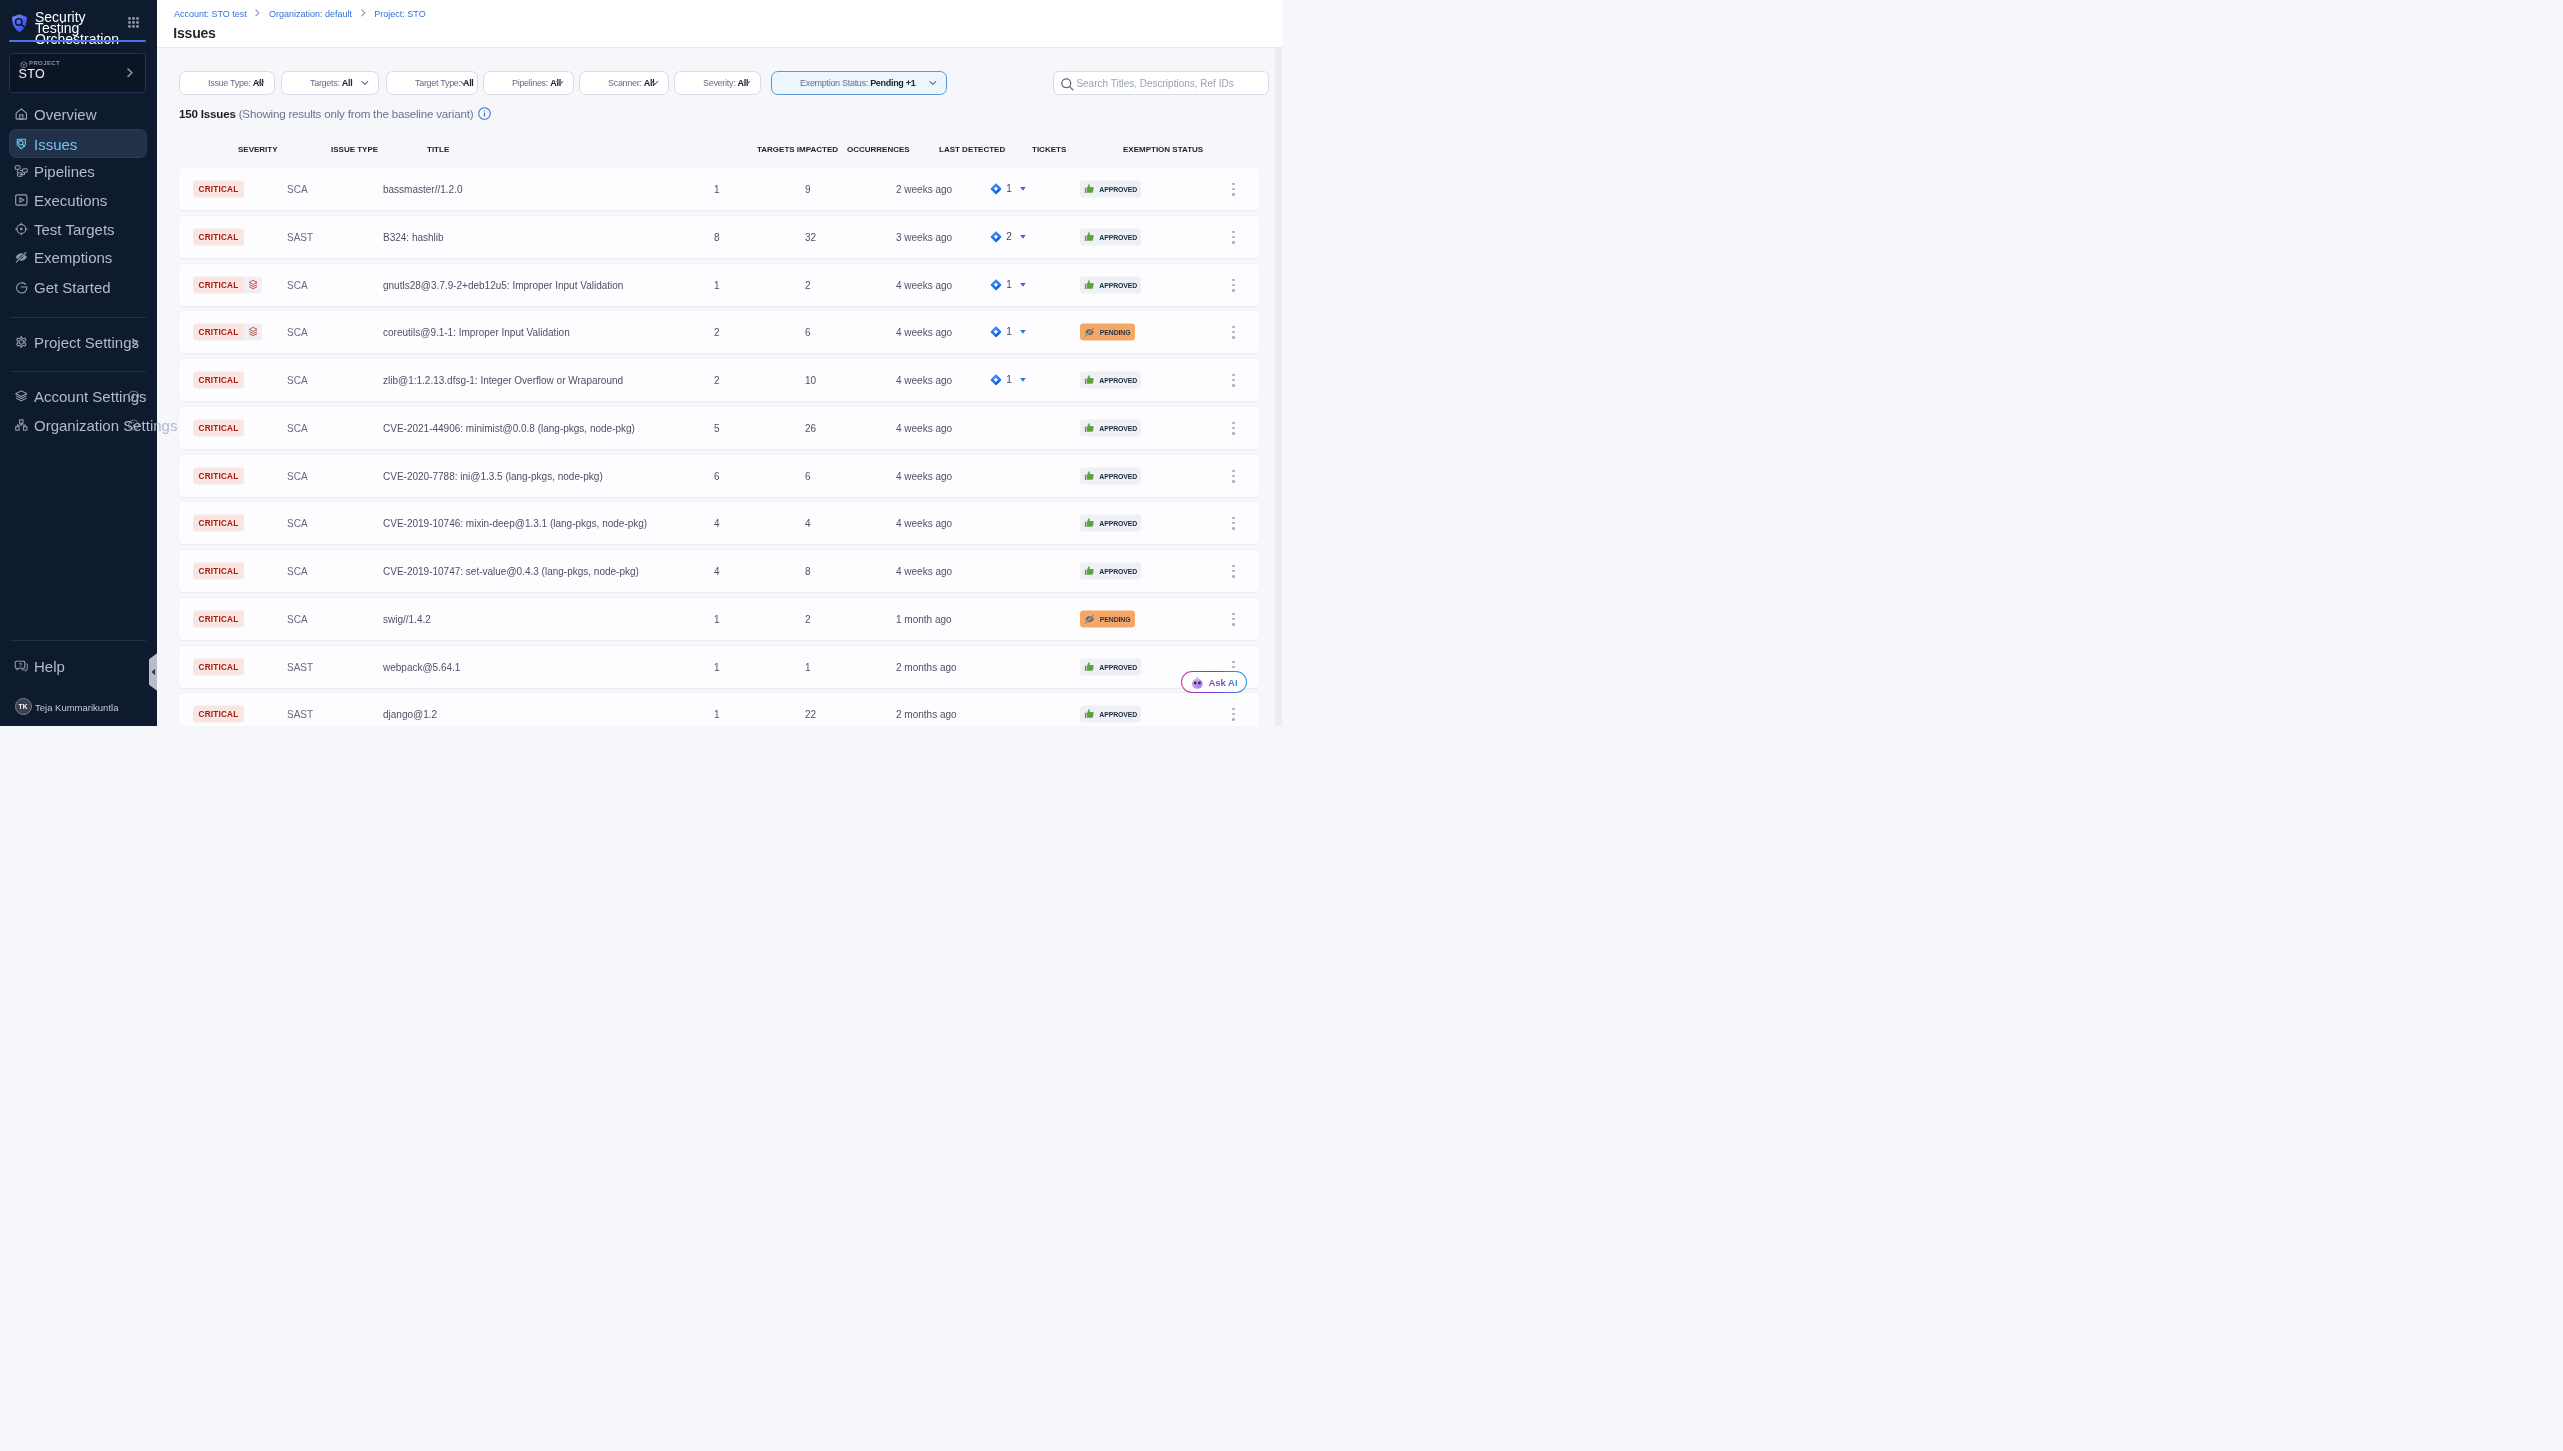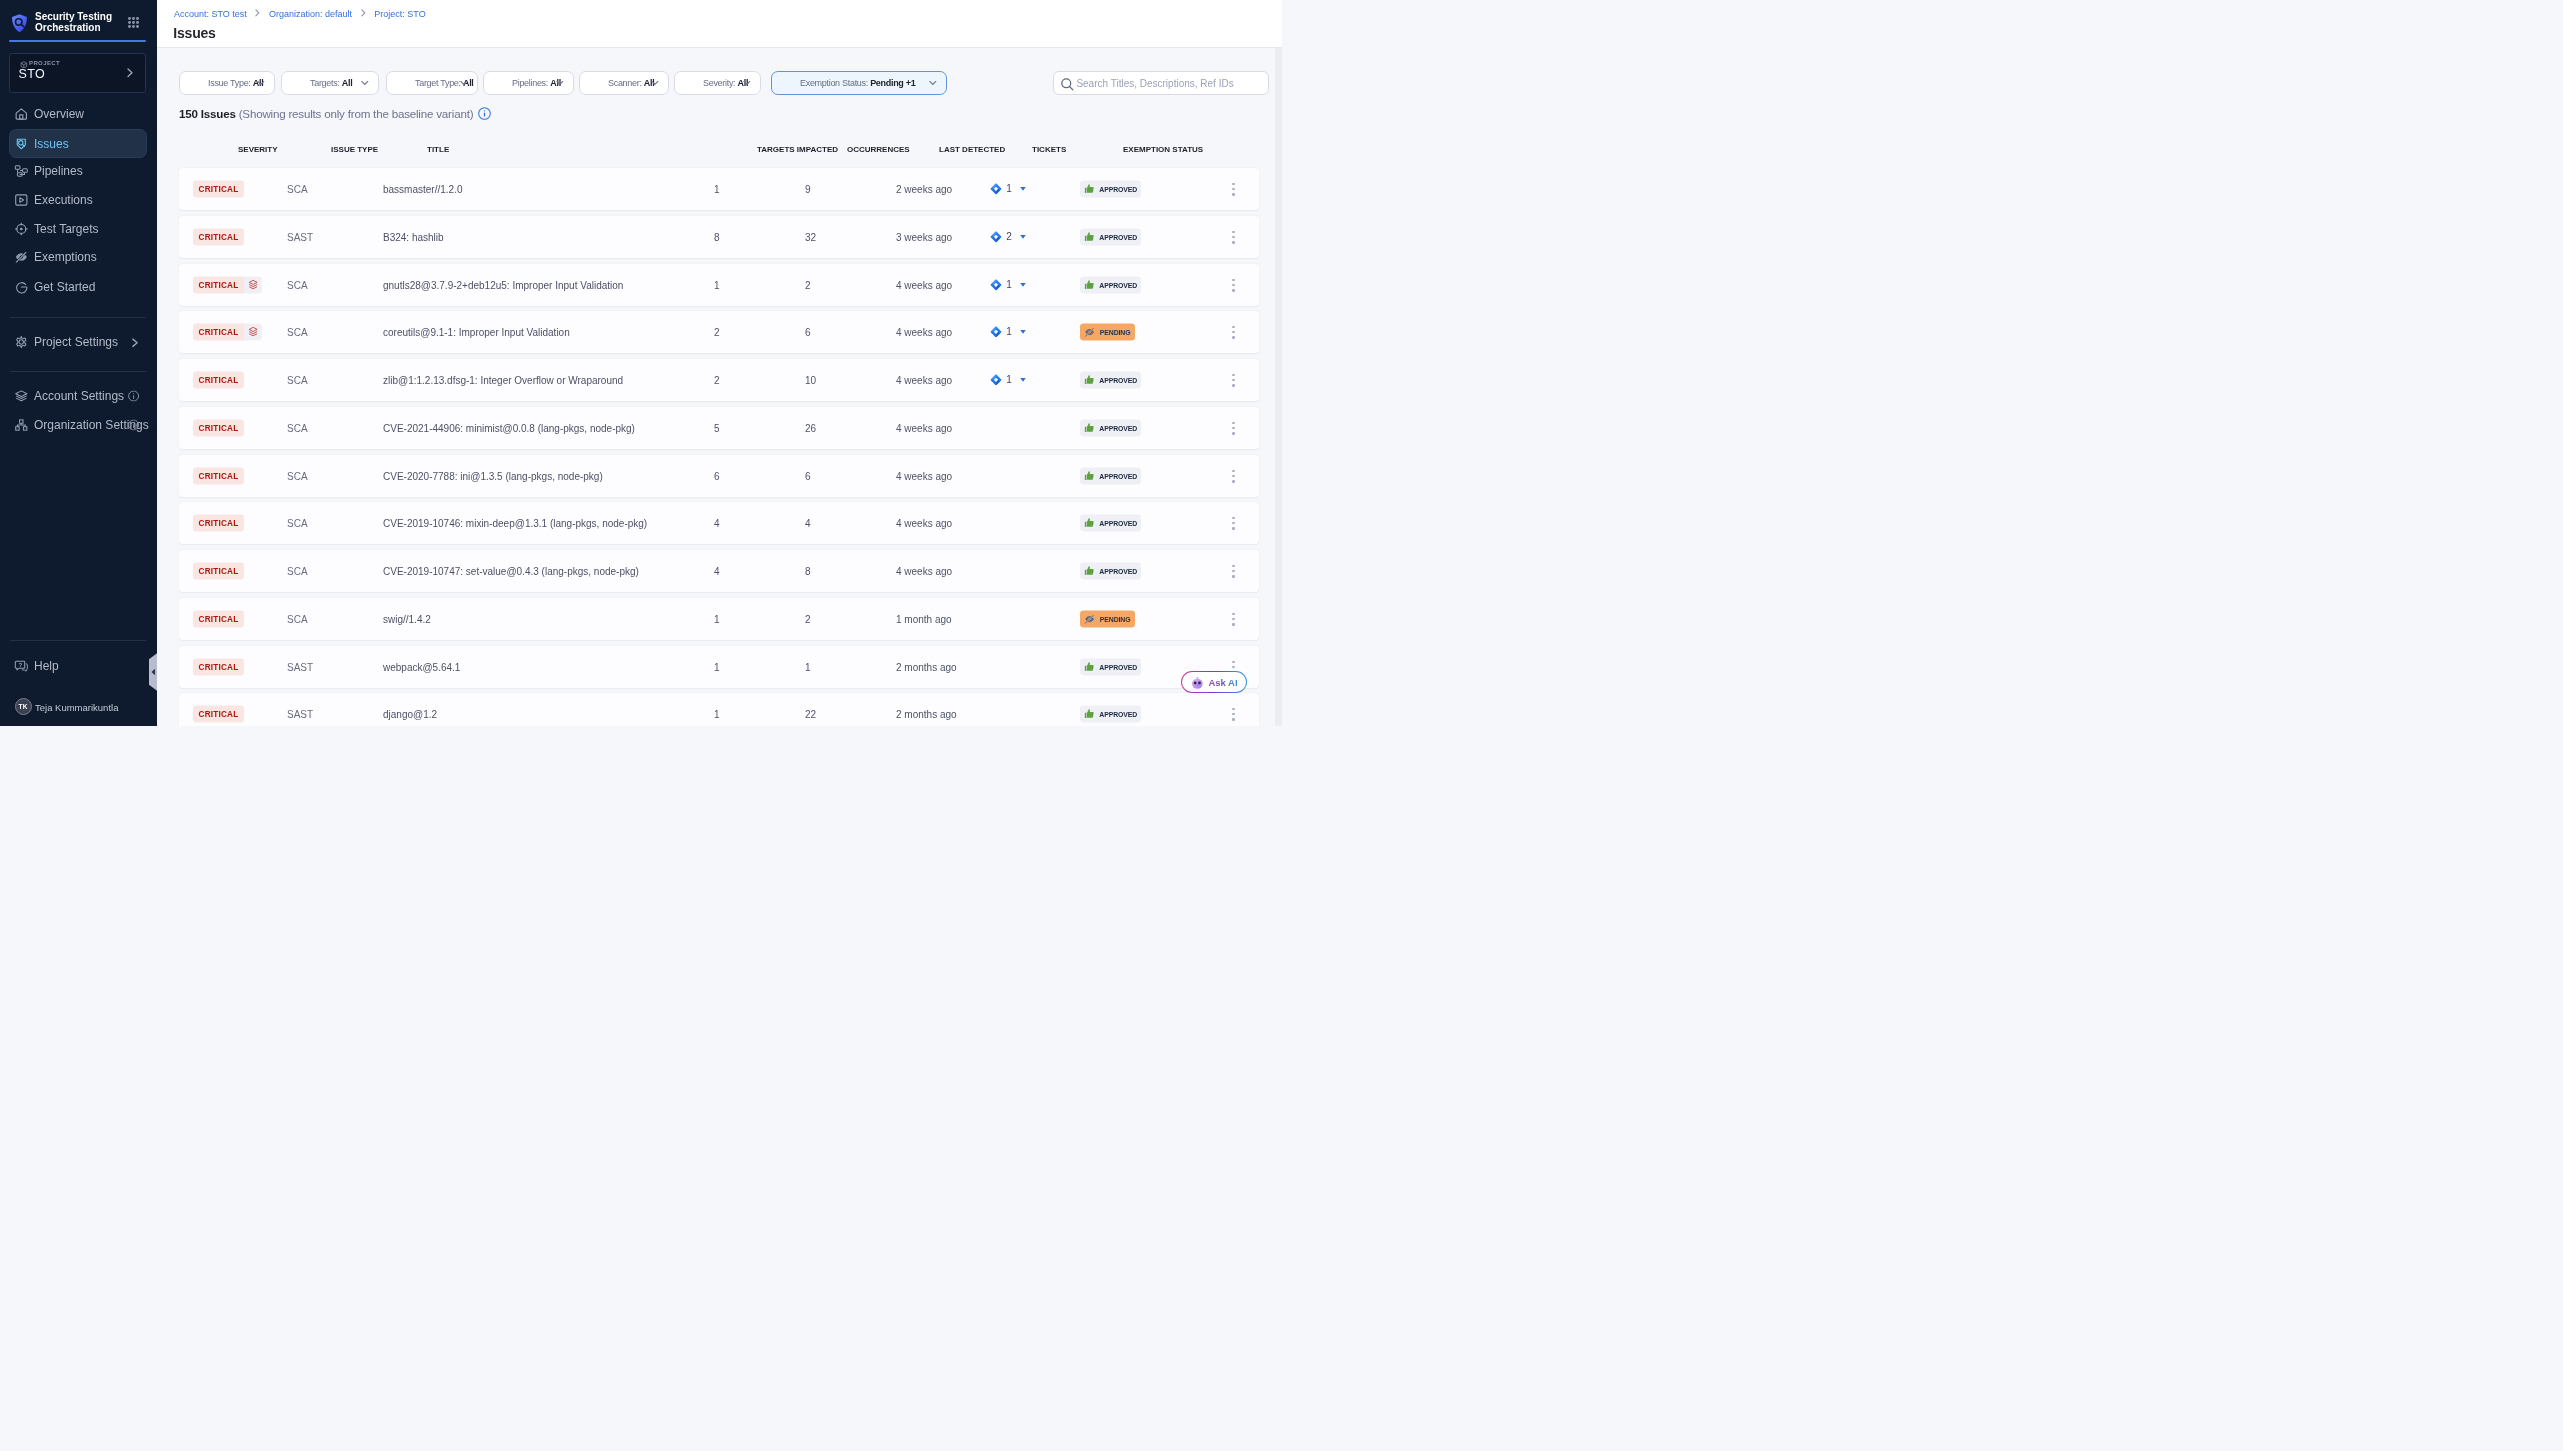--- a/index.html
+++ b/index.html
@@ -3,30 +3,30 @@
 <meta charset="utf-8">
 <style>
 * { margin:0; padding:0; box-sizing:border-box; }
 html,body { width:1282px; height:726px; overflow:hidden; }
 body { font-family:"Liberation Sans", sans-serif; background:#f6f7fa; position:relative; }
 .abs { position:absolute; }
 
 
 #sidebar { position:absolute; left:0; top:0; width:157px; height:726px; background:#0e1b2e; z-index:5; }
 .logo-shield { position:absolute; left:10.8px; top:12.5px; }
-.logo-title { position:absolute; left:35px; top:12px; width:90px; color:#fff; font-size:10px; font-weight:bold; line-height:10.8px; letter-spacing:0; }
+.logo-title { position:absolute; left:35px; top:12px; width:90px; color:#fff; font-size:14px; font-weight:normal; line-height:10.8px; letter-spacing:0; }
 .grid9 { position:absolute; left:128px; top:17.4px; width:12px; height:12px; }
 .grid9 i { position:absolute; width:2.8px; height:2.8px; border-radius:50%; background:#8a90a4; }
 .blue-line { position:absolute; left:8.6px; top:40px; width:137px; height:1.7px; background:#4676e8; border-radius:0.9px; }
 .proj-box { position:absolute; left:8.6px; top:53px; width:137px; height:40px; border-radius:3.4px; background:#0b1526; border:0.9px solid #243352; }
 .proj-label { position:absolute; left:19.4px; top:6px; font-size:6px; font-weight:bold; letter-spacing:0.4px; color:#8b93a6; }
 .proj-name { position:absolute; left:9px; top:13.3px; font-size:12.5px; color:#f2f4f8; letter-spacing:0.3px; }
 .nav-item { position:absolute; left:0; width:157px; height:26px; }
 .nav-item .ico { position:absolute; left:13.8px; top:50%; transform:translateY(-50%); width:14.6px; height:14.6px; }
-.nav-item .lbl { position:absolute; left:34px; top:50%; transform:translateY(-50%); font-size:12px; color:#b3bac8; letter-spacing:0; white-space:nowrap; }
+.nav-item .lbl { position:absolute; left:34px; top:50%; transform:translateY(-50%); font-size:15px; color:#b3bac8; letter-spacing:0; white-space:nowrap; }
 .nav-sel { position:absolute; left:8.6px; width:138px; height:29px; background:#213148; border-radius:6.9px; border:0.9px solid #2a3a57; }
 .sep { position:absolute; left:10.3px; width:136px; height:0.9px; background:#233048; }
 .iinfo { position:absolute; top:50%; transform:translateY(-50%); width:11.2px; height:11.2px; }
 .avatar { position:absolute; left:14.6px; top:698px; width:17px; height:17px; border-radius:50%; background:#3a4252; border:0.9px solid #787f8d; color:#fff; font-size:6.5px; font-weight:bold; text-align:center; line-height:16.3px; letter-spacing:0.2px; }
 .uname { position:absolute; left:35px; top:702px; font-size:9.5px; color:#c3cad6; }
 .collapse-handle { position:absolute; left:149px; top:653px; width:8.2px; height:38px; z-index:6; }
 
 
 #header { position:absolute; left:157px; top:0; width:1125px; height:48px; background:#fff; border-bottom:0.9px solid #e7e8ef; z-index:2; }
 .crumbs { position:absolute; left:17px; top:8.6px; font-size:9px; color:#3471d9; }

